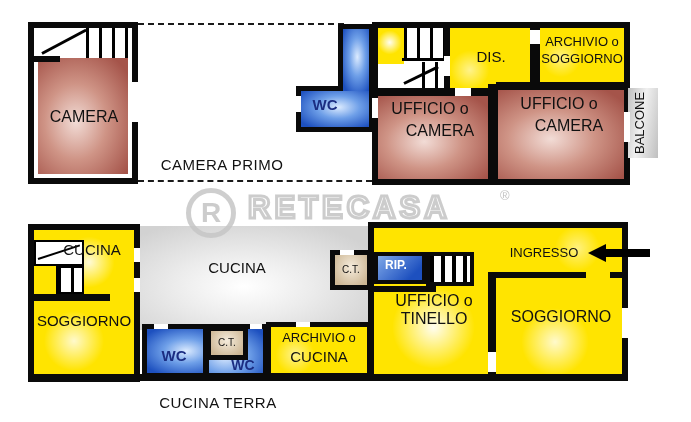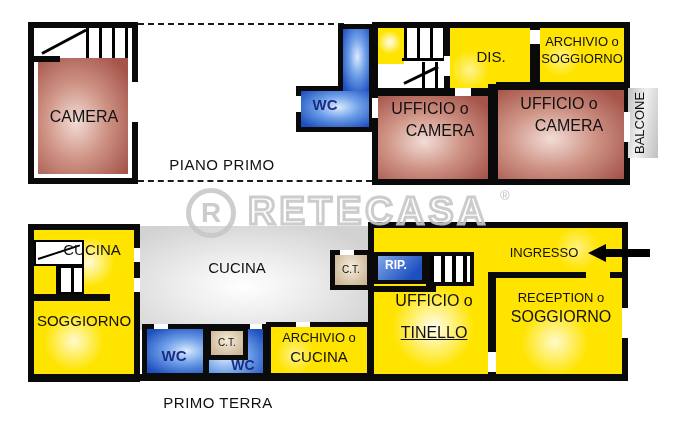--- a/index.html
+++ b/index.html
@@ -18,38 +18,38 @@
   .red{background:radial-gradient(ellipse at 42% 55%, #f2dcd6 0%, #cf9486 42%, #a5544a 88%);}
   .yellow{background-color:#ffe400;}
   .blue{background:radial-gradient(ellipse at 55% 45%, #dcebff 0%, #6e9fe8 40%, #1d50bf 88%);}
   .tan{background:radial-gradient(ellipse at 50% 40%, #f5ecdc 0%, #cdb795 85%);}
   .dash{position:absolute;border-top:2px dashed #1a1a1a;z-index:1;}
   .treads-v{background-image:repeating-linear-gradient(90deg,#000 0 3px,rgba(0,0,0,0) 3px 13px);}
   .navy{color:#1b2d82;font-weight:bold;}
   .vtext{writing-mode:vertical-rl;transform:rotate(180deg);}
   .wm{position:absolute;z-index:2;color:rgba(255,255,255,0.25);
       -webkit-text-stroke:3px rgba(198,198,198,0.9);
-      font-weight:bold;letter-spacing:4px;font-size:38px;}
+      font-weight:bold;letter-spacing:4px;font-size:31px;}
 </style>
 </head>
 <body>
 
 <div class="stage">
 
   <div class="block" style="left:28px;top:22px;width:110px;height:162px;background:#fff;"></div>
   <div class="abs treads-v" style="left:86px;top:28px;width:42px;height:32px;z-index:1;"></div>
   <div class="abs" style="left:42px;top:52px;width:50px;height:3px;background:#000;transform:rotate(-28deg);transform-origin:left center;z-index:1;"></div>
   <div class="abs red" style="left:38px;top:58px;width:90px;height:116px;z-index:1;"></div>
   <div class="wall" style="left:34px;top:56px;width:26px;height:6px;"></div>
   <div class="gap" style="left:132px;top:82px;width:6px;height:40px;"></div>
   <div class="lbl big" style="left:84px;top:108px;">CAMERA</div>
 
   <div class="dash" style="left:138px;top:23px;width:206px;"></div>
   <div class="dash" style="left:138px;top:180px;width:234px;"></div>
-  <div class="lbl" style="left:222px;top:156px;letter-spacing:0.5px;">PIANO PRIMO</div>
+  <div class="lbl" style="left:222px;top:156px;letter-spacing:0.5px;">CAMERA PRIMO</div>
 
   <div class="boxed blue" style="left:296px;top:86px;width:78px;height:46px;"></div>
   <div class="abs blue" style="left:338px;top:24px;width:36px;height:67px;border:5px solid #0a0a0a;border-bottom:none;box-sizing:border-box;z-index:2;"></div>
   <div class="gap" style="left:296px;top:96px;width:5px;height:16px;"></div>
   <div class="lbl navy" style="left:325px;top:96px;">WC</div>
 
   <div class="block" style="left:372px;top:22px;width:258px;height:163px;background:#fff;"></div>
 
   <div class="abs" style="left:378px;top:28px;width:26px;height:36px;z-index:1;background-color:#ffe400;background-image:radial-gradient(circle 16px at 45% 40%, rgba(255,255,255,0.95), rgba(255,255,255,0) 75%);"></div>
 
@@ -120,36 +120,35 @@
   <div class="gap" style="left:488px;top:352px;width:8px;height:20px;"></div>
   <div class="wall" style="left:494px;top:272px;width:92px;height:6px;"></div>
   <div class="wall" style="left:610px;top:272px;width:14px;height:6px;"></div>
   <div class="gap" style="left:622px;top:308px;width:6px;height:30px;"></div>
 
   <div class="lbl small" style="left:544px;top:245px;">INGRESSO</div>
   <div class="abs" style="left:588px;top:244px;width:0;height:0;border-top:9px solid transparent;border-bottom:9px solid transparent;border-right:18px solid #000;z-index:5;"></div>
   <div class="abs" style="left:604px;top:249px;width:46px;height:8px;background:#000;z-index:5;"></div>
 
   <div class="lbl big" style="left:434px;top:292px;">UFFICIO o</div>
-  <div class="lbl big" style="left:434px;top:324px;text-decoration:underline;">TINELLO</div>
-  <div class="lbl small" style="left:561px;top:290px;">RECEPTION o</div>
+  <div class="lbl big" style="left:434px;top:310px;">TINELLO</div>
   <div class="lbl big" style="left:561px;top:308px;">SOGGIORNO</div>
 
   <div class="boxed blue" style="left:142px;top:324px;width:66px;height:54px;background:radial-gradient(ellipse at 70% 50%, #dcebff 0%, #6e9fe8 40%, #1d50bf 88%);"></div>
   <div class="gap" style="left:154px;top:324px;width:14px;height:5px;"></div>
   <div class="lbl navy" style="left:174px;top:347px;">WC</div>
 
   <div class="boxed blue" style="left:204px;top:324px;width:64px;height:54px;background:radial-gradient(ellipse at 30% 62%, #dcebff 0%, #6e9fe8 45%, #1d50bf 90%);"></div>
   <div class="gap" style="left:250px;top:324px;width:12px;height:5px;"></div>
   <div class="boxed tan" style="left:206px;top:326px;width:42px;height:34px;"></div>
   <div class="lbl tiny" style="left:227px;top:337px;">C.T.</div>
   <div class="lbl navy" style="left:243px;top:357px;font-size:14px;">WC</div>
 
   <div class="boxed yellow" style="left:266px;top:322px;width:106px;height:56px;background-image:radial-gradient(circle 26px at 25% 60%, rgba(255,255,255,0.55), rgba(255,255,255,0) 75%);"></div>
   <div class="gap" style="left:296px;top:322px;width:14px;height:5px;"></div>
   <div class="lbl small" style="left:319px;top:330px;">ARCHIVIO o</div>
   <div class="lbl" style="left:319px;top:348px;">CUCINA</div>
 
   <div class="wall" style="left:28px;top:374px;width:600px;height:7px;"></div>
 
-  <div class="lbl" style="left:218px;top:394px;letter-spacing:0.5px;">PRIMO TERRA</div>
+  <div class="lbl" style="left:218px;top:394px;letter-spacing:0.5px;">CUCINA TERRA</div>
 
 </div>
 
 </body></html>

